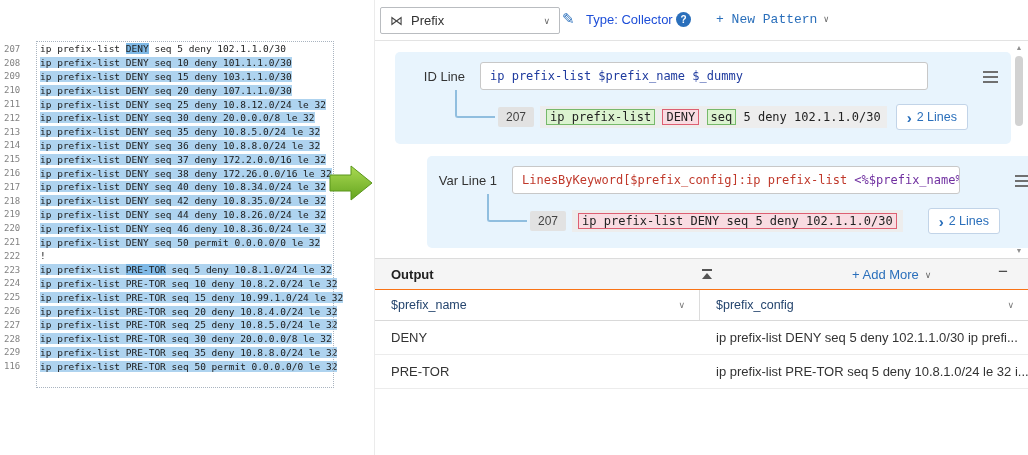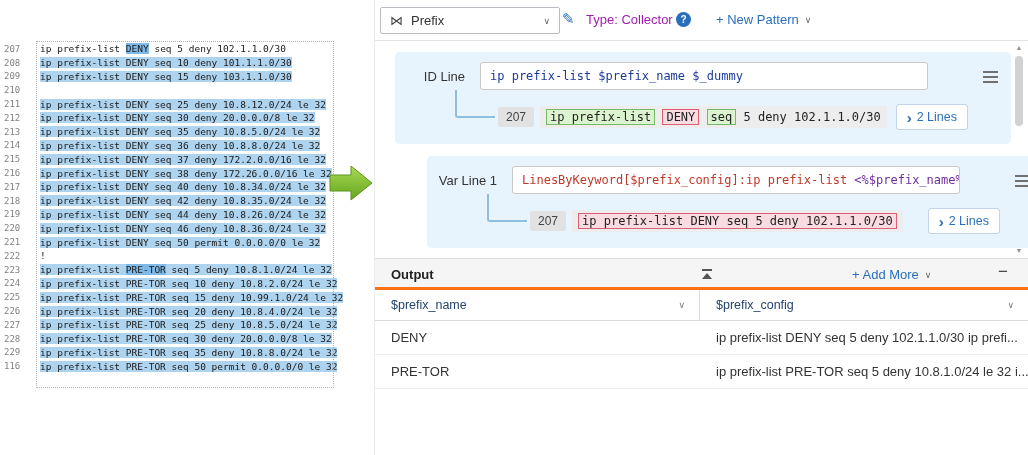--- a/index.html
+++ b/index.html
@@ -20,23 +20,23 @@
 
   
   .v-divider { position: absolute; left: 374px; top: 0; width: 1px; height: 455px; background: #ebebeb; }
   .toolbar-divider { position: absolute; left: 375px; top: 40px; width: 653px; height: 1px; background: #e3e3e3; }
 
   .pattern-select { position: absolute; left: 380px; top: 7px; width: 180px; height: 27px; border: 1px solid #b9bcc0; border-radius: 2px; background: #fff; display: flex; align-items: center; padding: 0 9px; gap: 8px; font-size: 13px; color: #333; cursor: pointer; }
   .bowtie { font-size: 13px; color: #444; }
   .chev { font-size: 9px; color: #666; }
   .pattern-select .chev { margin-left: auto; }
   .pencil { position: absolute; left: 562px; top: 10px; color: #2a6fbb; font-size: 15px; cursor: pointer; }
-  .type-label { position: absolute; left: 586px; top: 12px; font-size: 13px; color: #a21caf; }
+  .type-label { position: absolute; left: 586px; top: 12px; font-size: 13px; color: #1d4ed8; }
   .help { position: absolute; left: 676px; top: 12px; width: 15px; height: 15px; border-radius: 50%; background: #2a6fbb; color: #fff; font-size: 10px; font-weight: bold; display: inline-flex; align-items: center; justify-content: center; cursor: pointer; }
-  .new-pattern { position: absolute; left: 716px; top: 12px; color: #2a6fbb; font-size: 13px; display: inline-flex; align-items: center; gap: 6px; cursor: pointer; }
+  .new-pattern { position: absolute; left: 716px; top: 12px; color: #2a6fbb; font-size: 13px; display: inline-flex; align-items: center; gap: 6px; cursor: pointer; font-family: Liberation Mono, monospace; }
 
   
   .card { position: absolute; width: 616px; height: 92px; background: #e8f4fd; border-radius: 5px; }
   .card-id { left: 395px; top: 52px; }
   .card-var { left: 395px; top: 156px; margin-left: 32px; }
   .card-label { position: absolute; left: 6px; top: 17px; width: 64px; text-align: right; font-size: 13px; color: #333; }
   .card-input { position: absolute; left: 85px; top: 10px; width: 448px; height: 28px; background: #fff; border: 1px solid #c8c8c8; border-radius: 3px; display: flex; align-items: center; padding: 0 9px; font-family: "DejaVu Sans Mono", monospace; font-size: 12px; white-space: pre; overflow: hidden; }
   .navy { color: #1e3a9e; }
   .hamburger { position: absolute; left: 588px; top: 19px; width: 15px; height: 12px; cursor: pointer; }
   .hamburger i { display: block; height: 2px; background: #707070; margin-bottom: 3px; }
@@ -53,21 +53,21 @@
   .lines-btn { display: inline-flex; align-items: center; gap: 5px; background: #fff; border: 1px solid #c2d4e8; border-radius: 3px; height: 26px; padding: 0 10px; color: #2a6fbb; font-size: 12.5px; margin-left: auto; cursor: pointer; font-family: "Liberation Sans", sans-serif; }
   .chev-r { font-size: 15px; line-height: 1; font-weight: bold; }
 
   
   .scrollbar { position: absolute; left: 1013px; top: 43px; width: 12px; height: 213px; display: flex; flex-direction: column; align-items: center; cursor: pointer; }
   .sb-up, .sb-down { font-size: 7px; color: #909090; line-height: 10px; }
   .sb-thumb { width: 8px; height: 70px; background: #d2d2d2; border-radius: 4px; margin: 3px 0; }
   .sb-spacer { flex: 1; }
 
   
-  .output-header { position: absolute; left: 375px; top: 258px; width: 653px; height: 32px; background: #f5f5f5; border-top: 1px solid #dcdcdc; border-bottom: 3px solid #f97316; }
+  .output-header { position: absolute; left: 375px; top: 258px; width: 653px; height: 32px; background: #f5f5f5; border-top: 1px solid #dcdcdc; border-bottom: 1px solid #f97316; }
   .output-title { position: absolute; left: 16px; top: 8px; font-size: 13px; font-weight: bold; color: #222; }
   .collapse-icon { position: absolute; left: 325px; top: 10px; width: 14px; height: 12px; cursor: pointer; }
   .collapse-icon::before { content: ""; position: absolute; left: 2px; top: 0; width: 10px; height: 2px; background: #555; }
   .collapse-icon::after { content: ""; position: absolute; left: 2px; top: 4px; border-left: 5px solid transparent; border-right: 5px solid transparent; border-bottom: 6px solid #555; }
   .add-more { position: absolute; left: 477px; top: 8px; color: #2a6fbb; font-size: 13px; display: inline-flex; align-items: center; gap: 6px; cursor: pointer; }
   .minimize { position: absolute; left: 623px; top: 3px; font-size: 17px; color: #444; cursor: pointer; }
 
   .output-table { position: absolute; left: 375px; top: 290px; width: 653px; }
   .table-header { display: flex; height: 31px; border-bottom: 1px solid #d9d9d9; }
   .th { display: flex; align-items: center; font-size: 12.5px; font-weight: normal; color: #25456e; padding-left: 16px; cursor: pointer; }
@@ -92,20 +92,21 @@
         <div class="cfg-line">
           <span class="cfg-num">208</span>
           <span class="cfg-text"><span class="h-sel">ip prefix-list DENY seq 10 deny 101.1.1.0/30</span></span>
         </div>
         <div class="cfg-line">
           <span class="cfg-num">209</span>
           <span class="cfg-text"><span class="h-sel">ip prefix-list DENY seq 15 deny 103.1.1.0/30</span></span>
         </div>
         <div class="cfg-line">
           <span class="cfg-num">210</span>
+          <span class="cfg-text"><span class="h-sel">ip prefix-list DENY seq 20 deny 107.1.1.0/30</span></span>
         </div>
         <div class="cfg-line">
           <span class="cfg-num">211</span>
           <span class="cfg-text"><span class="h-sel">ip prefix-list DENY seq 25 deny 10.8.12.0/24 le 32</span></span>
         </div>
         <div class="cfg-line">
           <span class="cfg-num">212</span>
           <span class="cfg-text"><span class="h-sel">ip prefix-list DENY seq 30 deny 20.0.0.0/8 le 32</span></span>
         </div>
         <div class="cfg-line">

